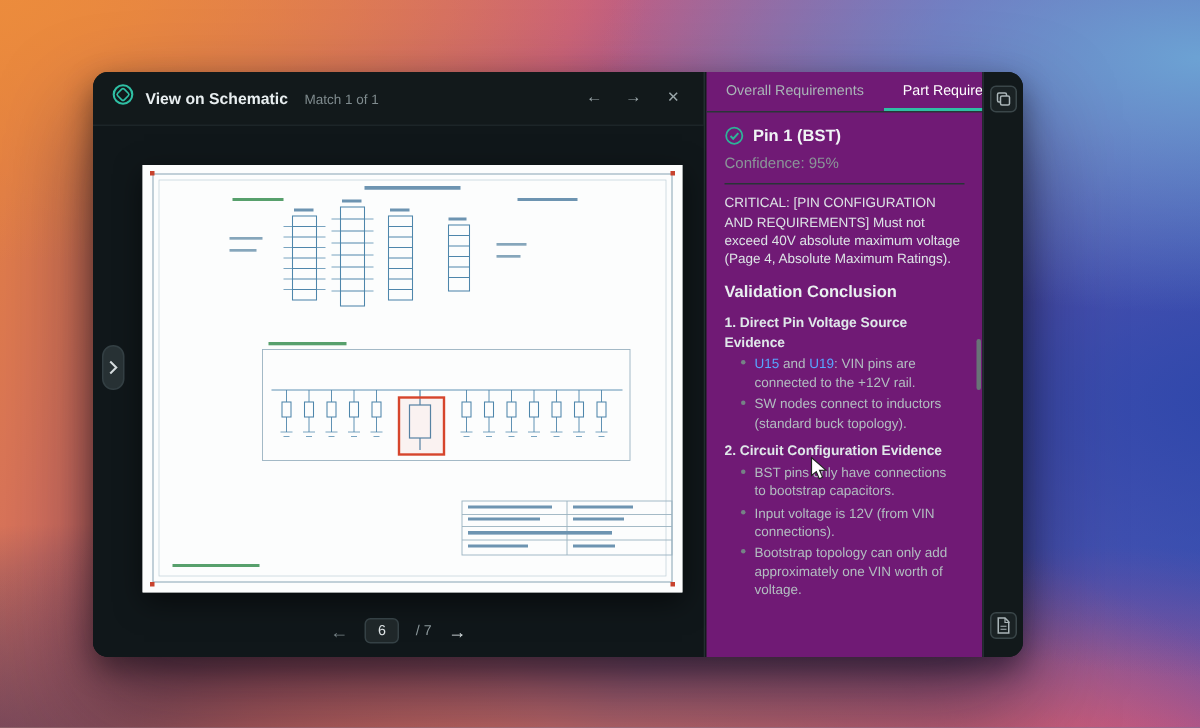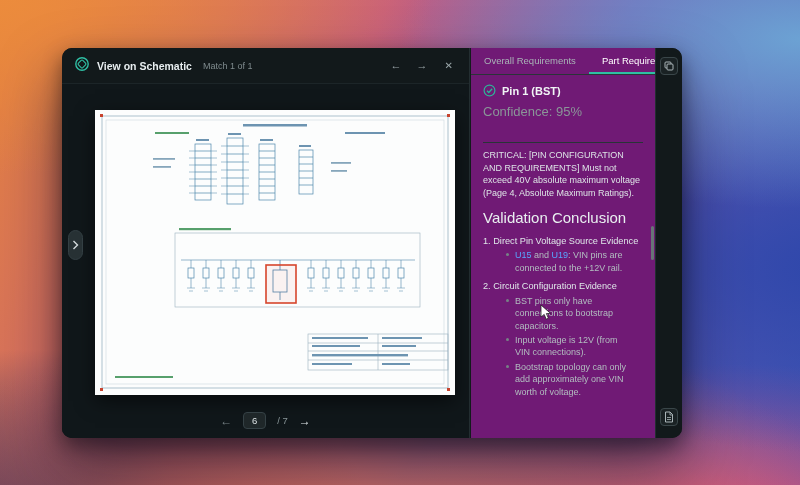--- a/index.html
+++ b/index.html
@@ -38,28 +38,28 @@
   .ptot{color:#8a9699;font-size:9.5px}
   
   .rpanel{position:absolute;left:409px;top:0;right:27px;bottom:0;background:#701a75}
   .tabs{display:flex;height:27px;border-bottom:1px solid #2a3538;overflow:hidden;white-space:nowrap}
   .tab{padding:0 13px;line-height:26px;font-size:9.5px;color:#a9b4b7;cursor:pointer;flex:0 0 auto}
   .tab.active{color:#ffffff;box-shadow:inset 0 -2px 0 var(--teal,#2fbfa4)}
   .content{position:absolute;left:0;top:28px;right:0;bottom:0;padding:8px 12px;overflow:hidden;
     font-size:9px;line-height:1.38;color:#b7c2c5}
   .pin-row{display:flex;align-items:flex-start;gap:6px;margin-bottom:3px}
   .pin-title{color:#f0f4f5;font-weight:bold;font-size:11px}
-  .conf{color:#8a9598;font-size:13px;margin-bottom:21px}
+  .conf{color:#8a9598;font-size:10px;margin-bottom:5px}
   .divider{height:1px;background:#28343
 
 7;background:#283437;margin-bottom:6px}
   .critical{color:#dde4e6;margin:4px 0 9px}
-  .h-bold{font-weight:normal;color:#e9eff0;margin:5px 0 3px;font-size:15px}
-  .sec-heading{font-weight:normal;color:#dfe7e9;margin:6px 0 2px;font-size:9.2px}
-  .sec-item{display:flex;gap:6px;padding-left:7px;margin:2px 16px;color:#b2bdc0}
+  .h-bold{font-weight:bold;color:#e9eff0;margin:5px 0 3px;font-size:11px}
+  .sec-heading{font-weight:bold;color:#dfe7e9;margin:6px 0 2px;font-size:9.2px}
+  .sec-item{display:flex;gap:6px;padding-left:7px;margin:2px 4px;color:#b2bdc0}
   .dot{width:3px;height:3px;border-radius:50%;background:#76828
 
 6;background:#768286;flex:0 0 auto;margin-top:4px}
   .lnk{color:var(--link,#58a6ff);text-decoration:none;cursor:pointer}
   .scroll-thumb{position:absolute;right:1px;top:178px;width:3px;height:34px;border-radius:2px;background:#68747
 
 7;background:#687477;cursor:grab}
   
   .rail{position:absolute;right:0;top:0;width:27px;bottom:0;background:#12191b;border-left:1px solid #232e31}
   .rail-btn{position:absolute;left:50%;transform:translateX(-50%);width:18px;height:18px;border-radius:4px;
@@ -210,20 +210,24 @@
         <div class="conf">Confidence: 95%</div>
         <div class="divider"></div>
         <p class="critical">CRITICAL: [PIN CONFIGURATION AND REQUIREMENTS] Must not exceed 40V absolute maximum voltage (Page 4, Absolute Maximum Ratings).</p>
         <div class="h-bold">Validation Conclusion</div>
         <div id="sections">
             <div class="sec-heading">1. Direct Pin Voltage Source Evidence</div>
             <div class="sec-item">
               <span class="dot"></span>
               <span><a class="lnk" href="#">U15</a> and <a class="lnk" href="#">U19</a>: VIN pins are connected to the +12V rail.</span>
             </div>
+            <div class="sec-item">
+              <span class="dot"></span>
+              <span>SW nodes connect to inductors (standard buck topology).</span>
+            </div>
             <div class="sec-heading">2. Circuit Configuration Evidence</div>
             <div class="sec-item">
               <span class="dot"></span>
               <span>BST pins only have connections to bootstrap capacitors.</span>
             </div>
             <div class="sec-item">
               <span class="dot"></span>
               <span>Input voltage is 12V (from VIN connections).</span>
             </div>
             <div class="sec-item">

